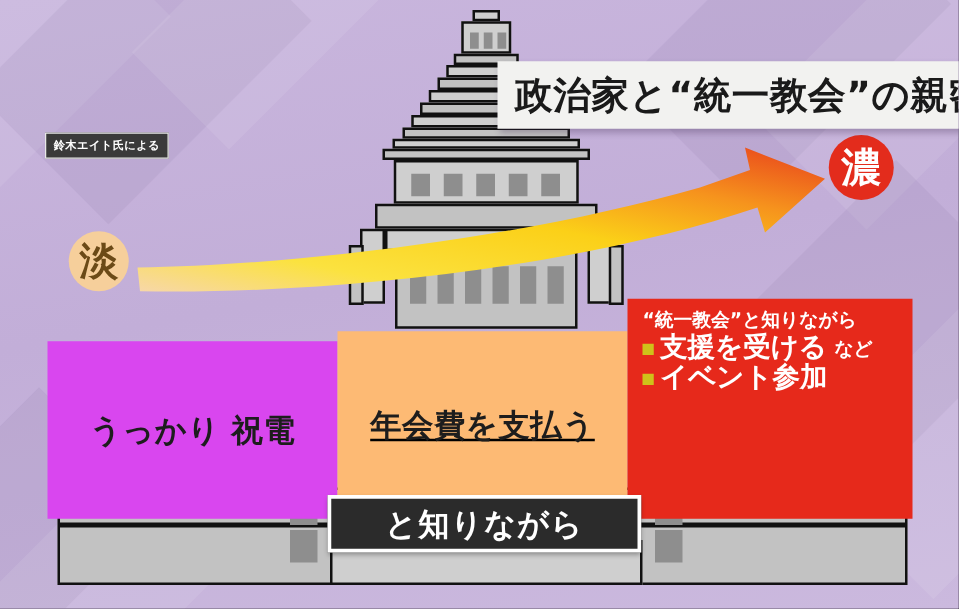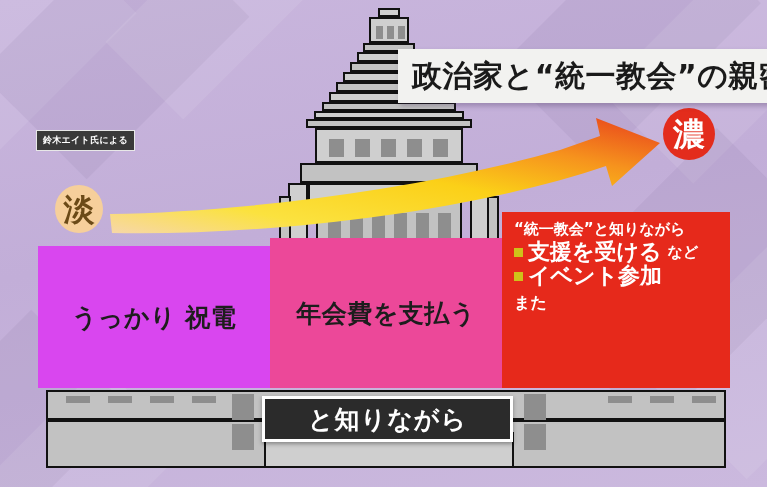--- a/index.html
+++ b/index.html
@@ -84,28 +84,30 @@
     font-size: 32px;
   }
 
   
   .panel {
     position: absolute;
     box-sizing: border-box;
     display: flex;
     align-items: center;
     justify-content: center;
+    margin-top: 27px;
   }
   #panel-peach {
     left: 38px; top: 246px; width: 232px; height: 142px;
     background: #d946ef;
   }
   #panel-yellow {
     left: 270px; top: 238px; width: 232px; height: 150px;
-    background: #ec4899;
+    background: #fdba74;
+    text-decoration: underline;
   }
   #panel-red {
     left: 502px; top: 212px; width: 228px; height: 176px;
     background: #e6291b;
     align-items: flex-start;
     justify-content: flex-start;
     padding: 9px 10px 0 12px;
   }
   .panel-label {
     font-size: 25px;
@@ -159,21 +161,20 @@
     position: absolute;
     left: 36px; top: 106px;
     background: #3a3a3a;
     color: #ffffff;
     font-size: 9px;
     font-weight: 700;
     padding: 3px 6px;
     letter-spacing: 0.3px;
     border: 1px solid #e8e8e8;
     white-space: nowrap;
-    margin-top: 24px;
   }
 
   
   #banner {
     position: absolute;
     left: 262px; top: 396px;
     width: 245px; height: 40px;
     background: #2b2b2b;
     border: 3px solid #ffffff;
     display: flex;
@@ -303,21 +304,20 @@
         <span class="bullet"></span>
         <span>支援を受ける</span>
         <span class="nado">など</span>
       </div>
 
       <div class="rl-big">
         <span class="bullet"></span>
         <span>イベント参加</span>
       </div>
 
-      <div class="rl-mata">また</div>
 
     </div>
   </div>
 
   <div class="endcircle" id="circle-tan">
     <span>淡</span>
   </div>
   <div class="endcircle" id="circle-red">
     <span>濃</span>
   </div>

